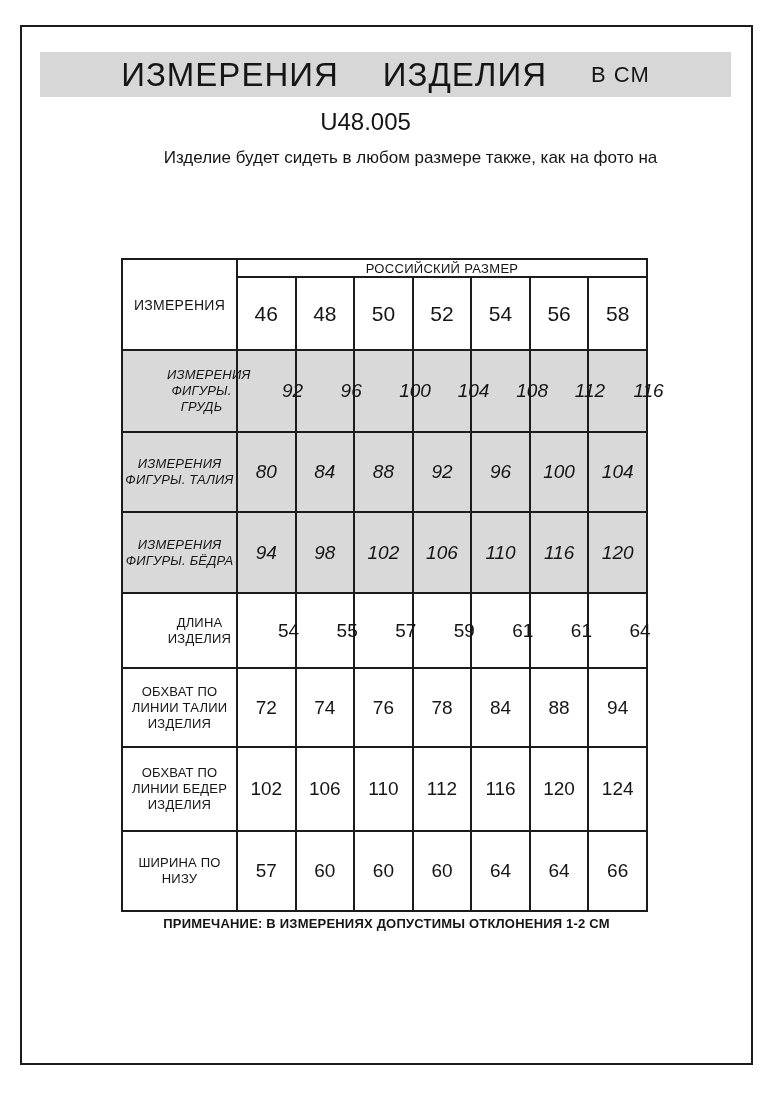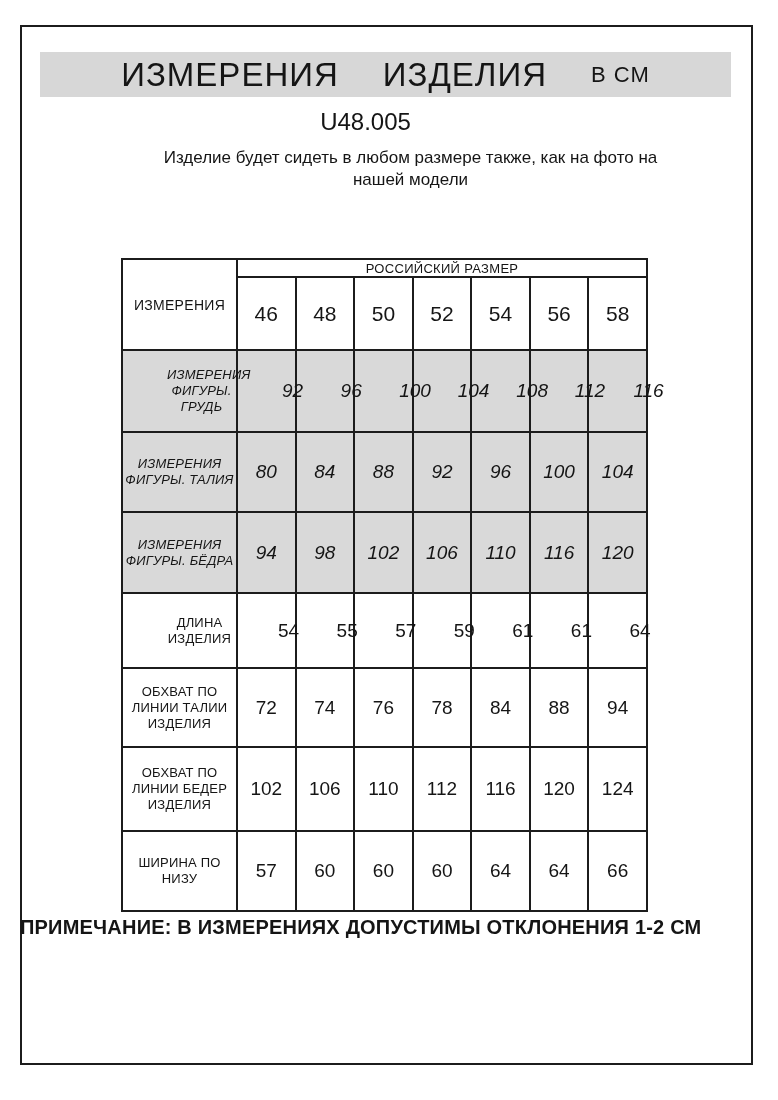--- a/index.html
+++ b/index.html
@@ -49,39 +49,38 @@
   .group-header  { height: 16px; font-size: 13px; font-weight: bold; letter-spacing: 0.3px; }
   .size-num      { height: 71px; font-size: 21px; font-weight: bold; }
   .row-label     { font-size: 13px; line-height: 16px; padding: 0 8px; letter-spacing: 0.2px; }
   .val           { font-size: 19px; margin-top: 46px; }
   .shaded        { background: #d9d9d9; font-style: italic; }
   .r1 td { height: 80px; padding-left: 44px; } .r2 td { height: 78px; } .r3 td { height: 79px; }
   .r4 td { height: 73px; padding-left: 40px; } .r5 td { height: 77px; } .r6 td { height: 82px; }
   .r7 td { height: 78px; }
   .note {
     position: absolute; left: 20px; top: 916px; width: 733px;
-    text-align: left; font-size: 20px; font-weight: bold; letter-spacing: 0.2px;
+    text-align: center; font-size: 13px; font-weight: bold; letter-spacing: 0.2px;
   }
 </style>
 </head>
 <body>
 
 <div class="frame"></div>
 
 <div class="title-bar">
   <span class="title-main">ИЗМЕРЕНИЯ</span>
   <span class="title-main title-bold">ИЗДЕЛИЯ</span>
   <span class="title-units">В СМ</span>
 </div>
 
 <div class="article">U48.005</div>
 
 <div class="description">
   <div>Изделие будет сидеть в любом размере также, как на фото на</div>
-  <div>нашей модели</div>
 </div>
 
 <table class="size-table">
   <colgroup>
     <col style="width:115px">
     <col>
       <col>
       <col>
       <col>
       <col>

